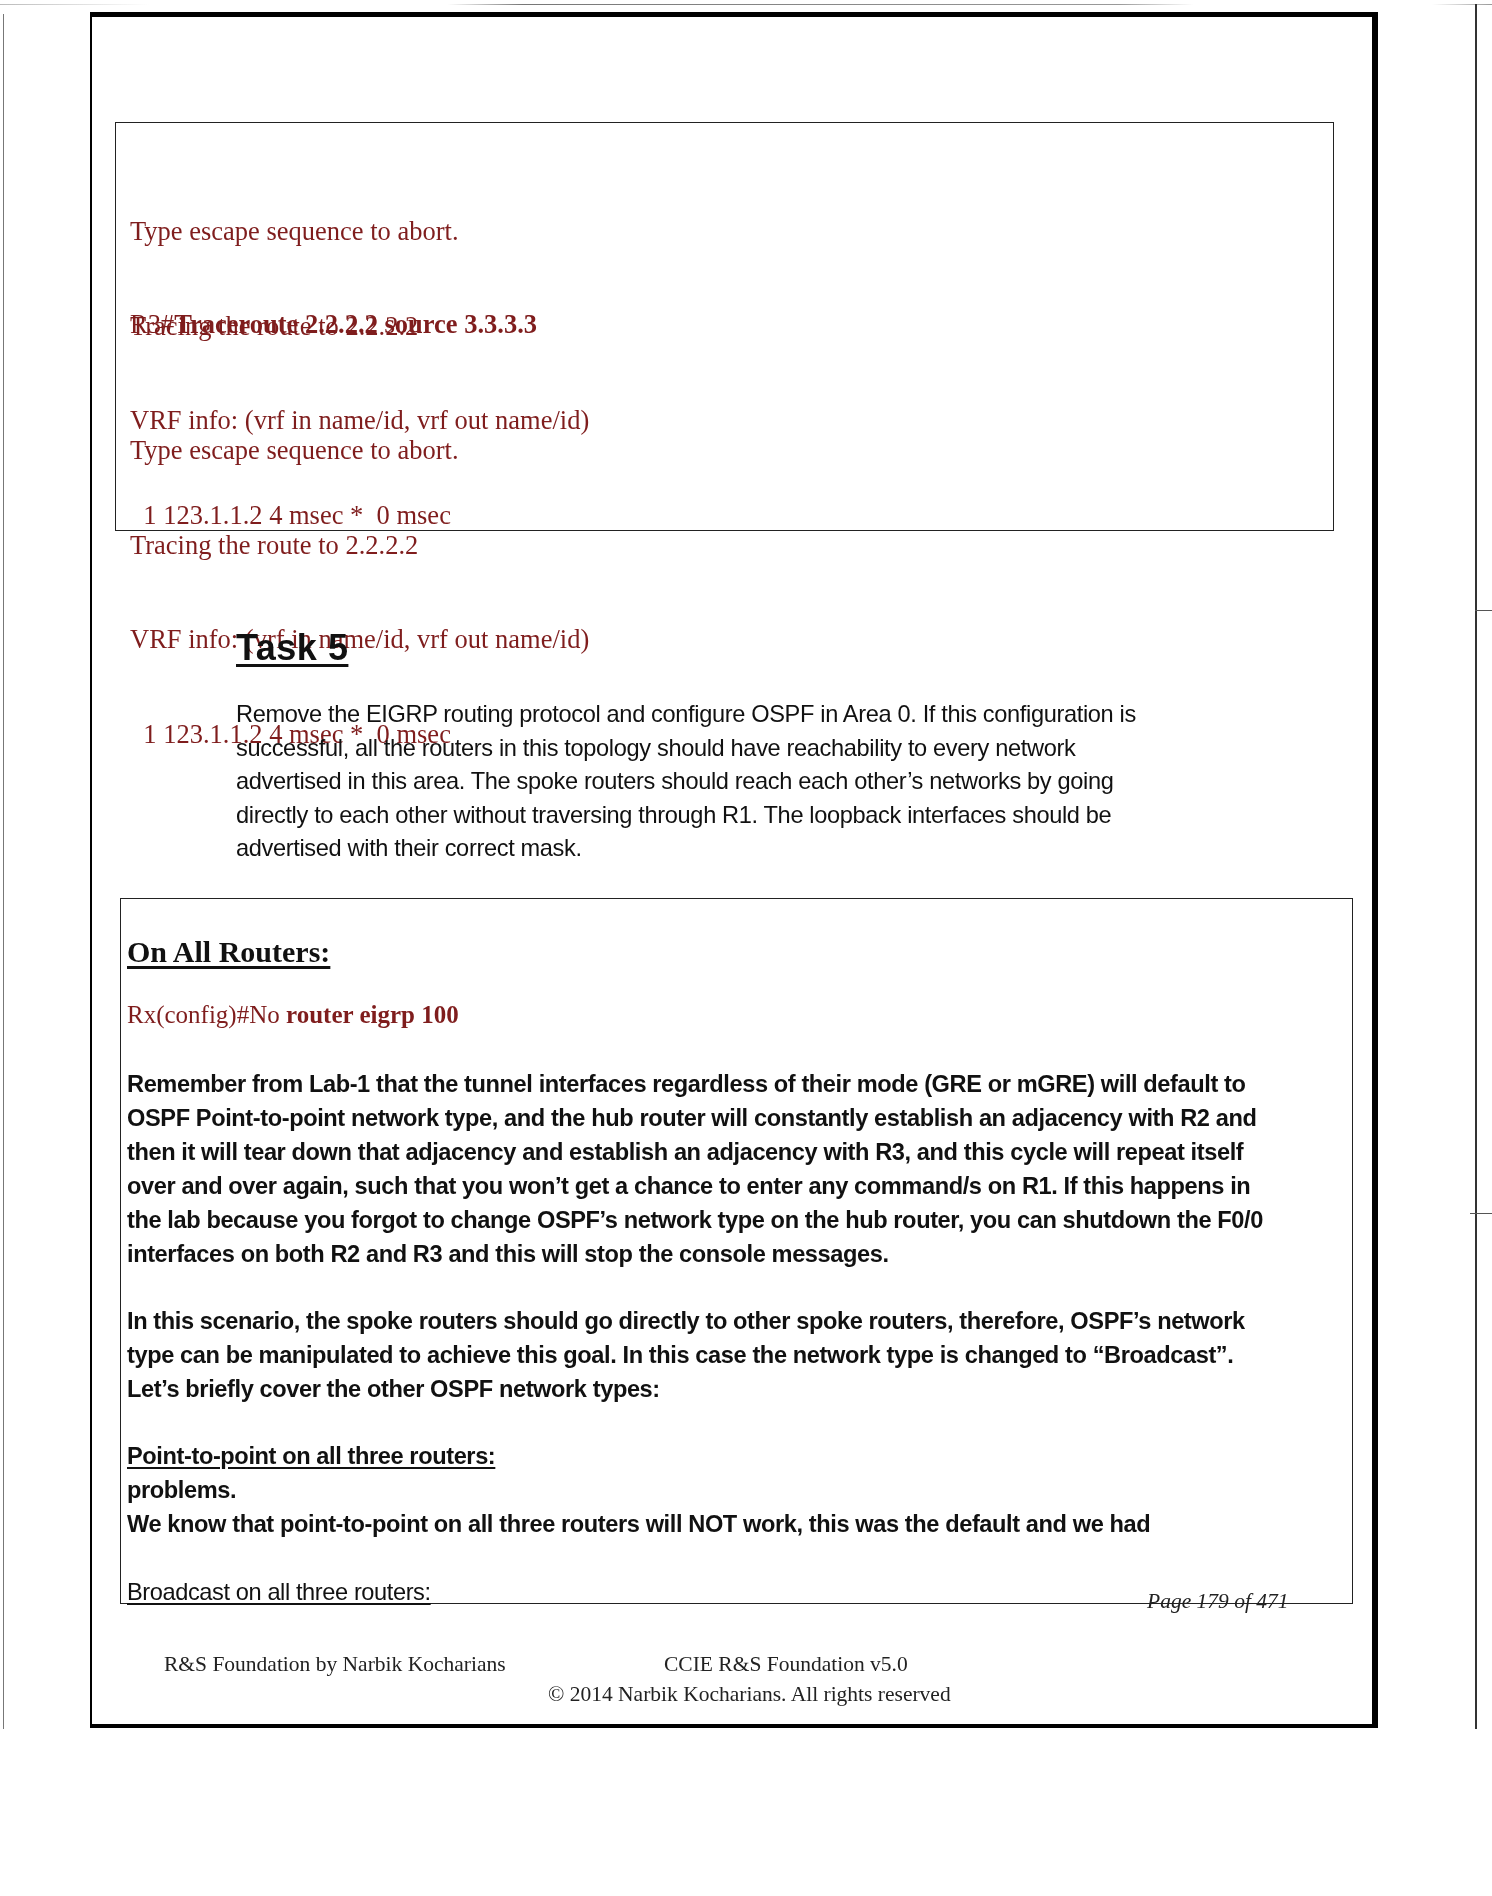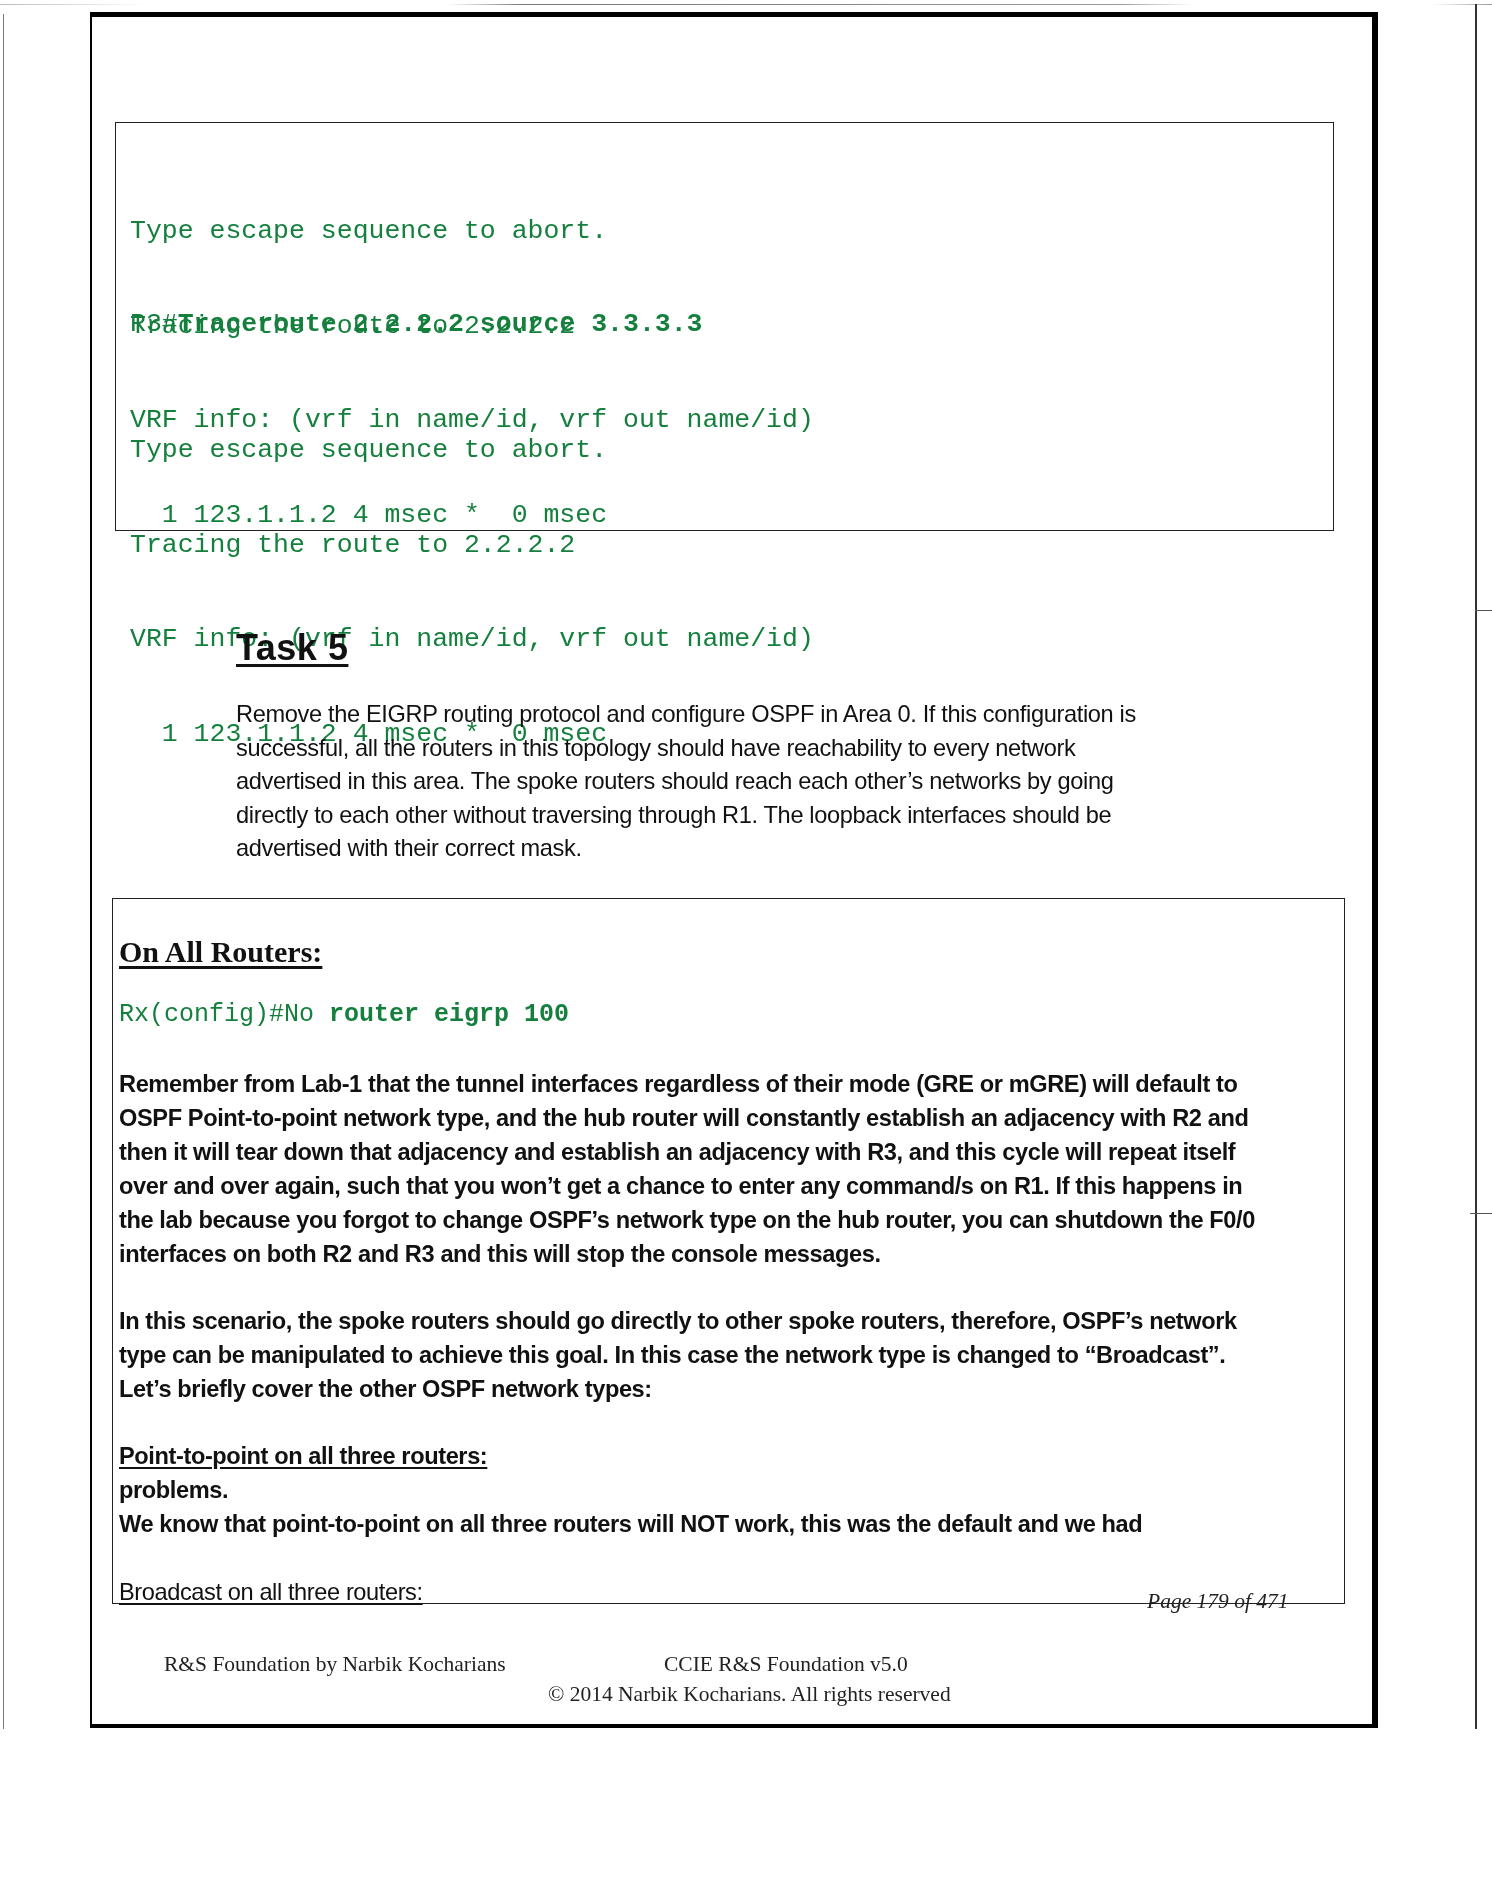--- a/index.html
+++ b/index.html
@@ -7,30 +7,30 @@
   .scan-edge-left { position: absolute; left: 3px; top: 14px; width: 1px; height: 1715px; background: #777; }
   .scan-edge-right { position: absolute; left: 1475px; top: 4px; width: 2px; height: 1725px; background: #333; }
   .scan-tick { position: absolute; height: 1px; background: #555; }
   .scan-top { position: absolute; left: 0; top: 4px; width: 1492px; height: 1px; background: linear-gradient(90deg, #bbb 0%, #fff 10%, #fff 30%, #777 35%, #999 75%, #fff 80%, #fff 96%, #999 100%); }
 
   .page-frame { position: absolute; left: 90px; top: 12px; width: 1288px; height: 1716px;
     border-top: 5px solid #000; border-right: 6px solid #000; border-bottom: 4px solid #000; border-left: 2px solid #000; box-sizing: border-box; }
 
   .code-box { position: absolute; left: 115px; top: 122px; width: 1219px; height: 409px;
     border: 1.5px solid #222; box-sizing: border-box; }
-  .mono { font-family: Liberation Mono, monospace; font-size: 26.5px; line-height: 31.5px; white-space: pre; color: #15803d; }
+  .mono { font-family: Liberation Serif, serif; font-size: 26.5px; line-height: 31.5px; white-space: pre; color: #7f1d1d; }
   .code-block { position: absolute; left: 14px; }
   .b { font-weight: bold; }
 
   .task-title { position: absolute; left: 236px; top: 606px; font-family: "Liberation Sans", "DejaVu Sans", sans-serif;
     font-weight: bold; font-size: 36px; text-decoration: underline; text-underline-offset: 4px; text-decoration-thickness: 3px; letter-spacing: 0.5px; margin-top: 21px; }
   .task-body { position: absolute; left: 236px; top: 698px; width: 1050px; font-family: "Liberation Sans", "DejaVu Sans", sans-serif;
     font-size: 23.6px; line-height: 33.5px; letter-spacing: -0.35px; }
 
-  .sol-box { position: absolute; left: 112px; top: 898px; width: 1233px; height: 706px; border: 1.5px solid #222; box-sizing: border-box; }
+  .sol-box { position: absolute; left: 120px; top: 898px; width: 1233px; height: 706px; border: 1.5px solid #222; box-sizing: border-box; }
   .sol-heading { position: absolute; left: 6px; top: 36px; font-family: "Liberation Serif", "DejaVu Serif", serif; font-weight: bold;
     font-size: 30px; text-decoration: underline; text-underline-offset: 4px; }
   .sol-cmd { position: absolute; left: 6px; top: 100px; font-size: 25px; }
   .para { position: absolute; left: 6px; width: 1218px; font-family: "Liberation Sans", "DejaVu Sans", sans-serif; font-size: 23.6px;
     line-height: 34px; letter-spacing: -0.4px; }
   .u { text-decoration: underline; text-underline-offset: 3px; }
 
   .footer { position: absolute; font-family: "Liberation Serif", "DejaVu Serif", serif; font-size: 21.5px; color: #222; }
   .footer-left { left: 164px; top: 1652px; }
   .footer-center { left: 664px; top: 1652px; }

